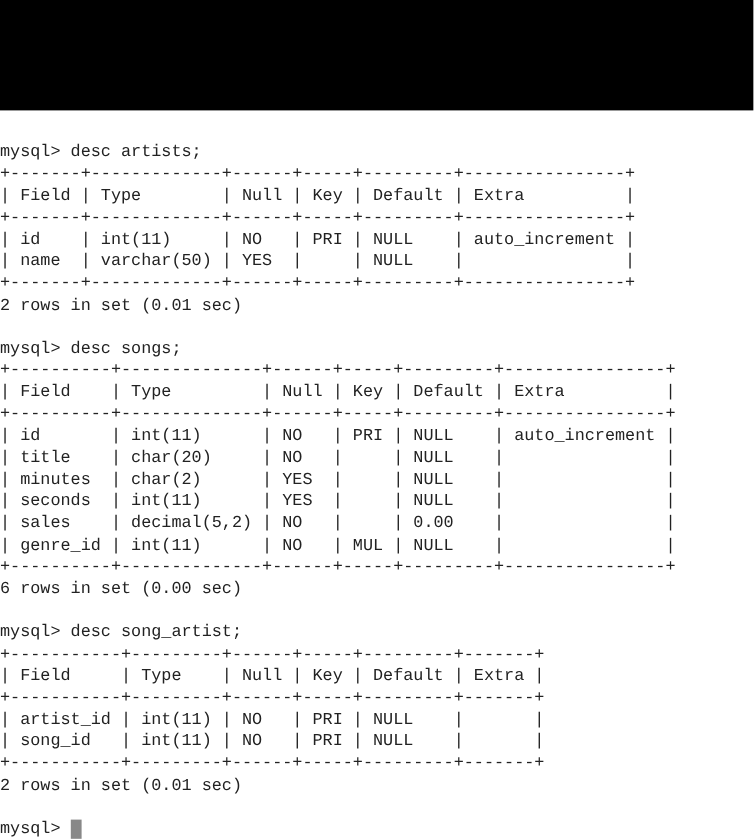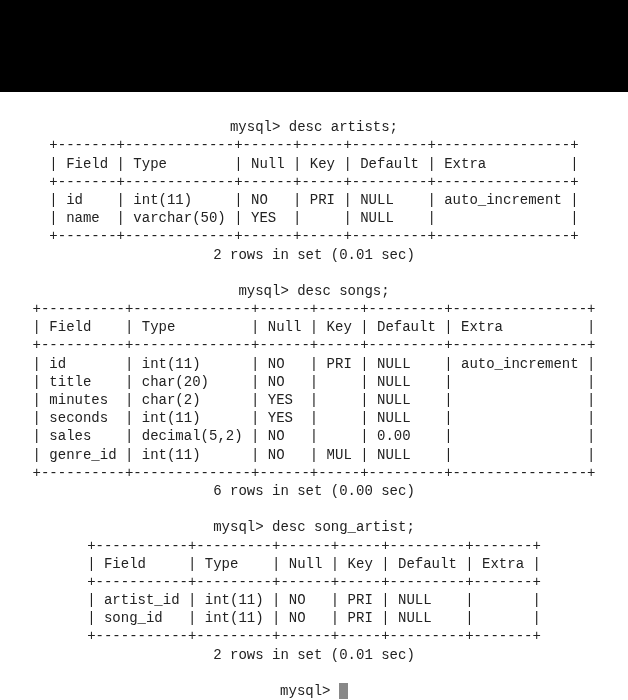--- a/index.html
+++ b/index.html
@@ -14,21 +14,20 @@
       overflow: hidden;
     }
     .black-bar {
       width: 100%;
       height: 92px;
       background: #000;
     }
     .terminal {
       padding: 8px 0 0 0;
       white-space: pre;
-      text-align: center;
     }
     .cursor {
       display: inline-block;
       width: 9px;
       height: 16px;
       background: #888;
       vertical-align: text-bottom;
     }
   </style>
 </head>

